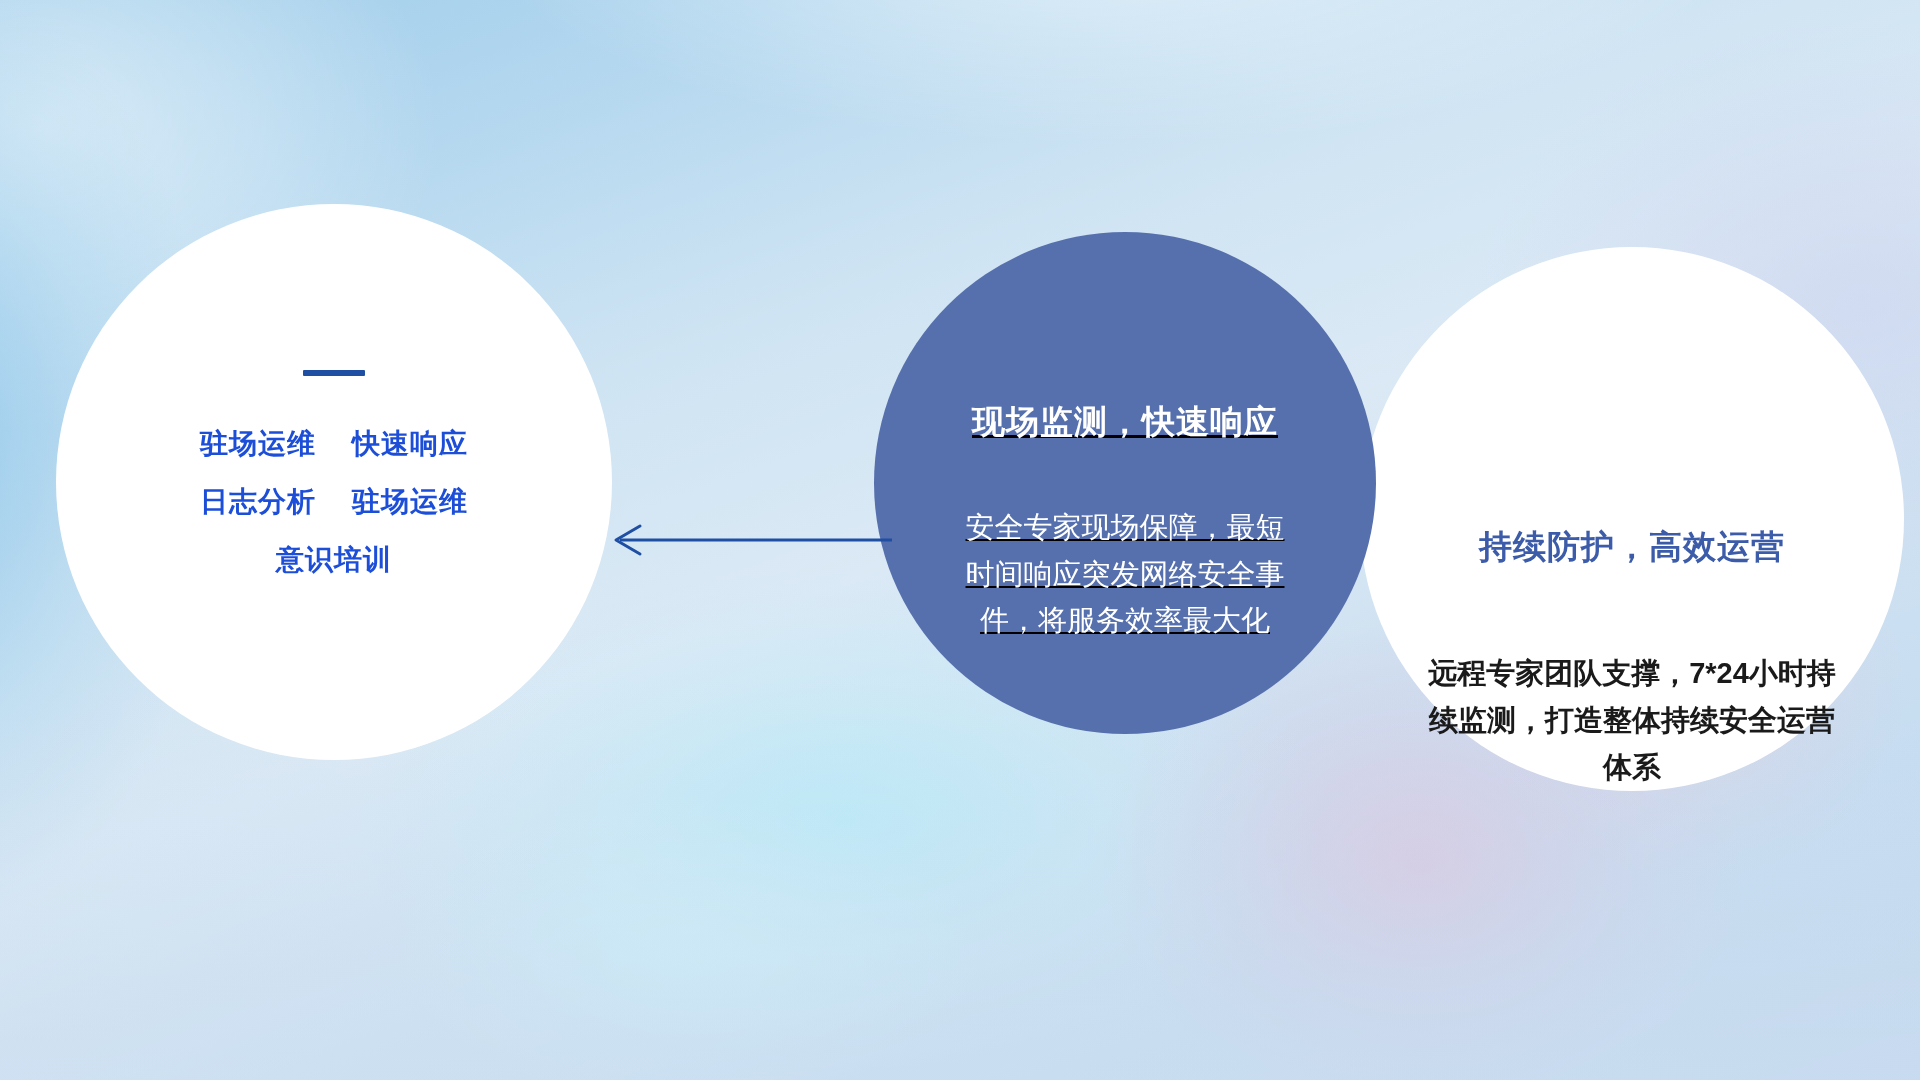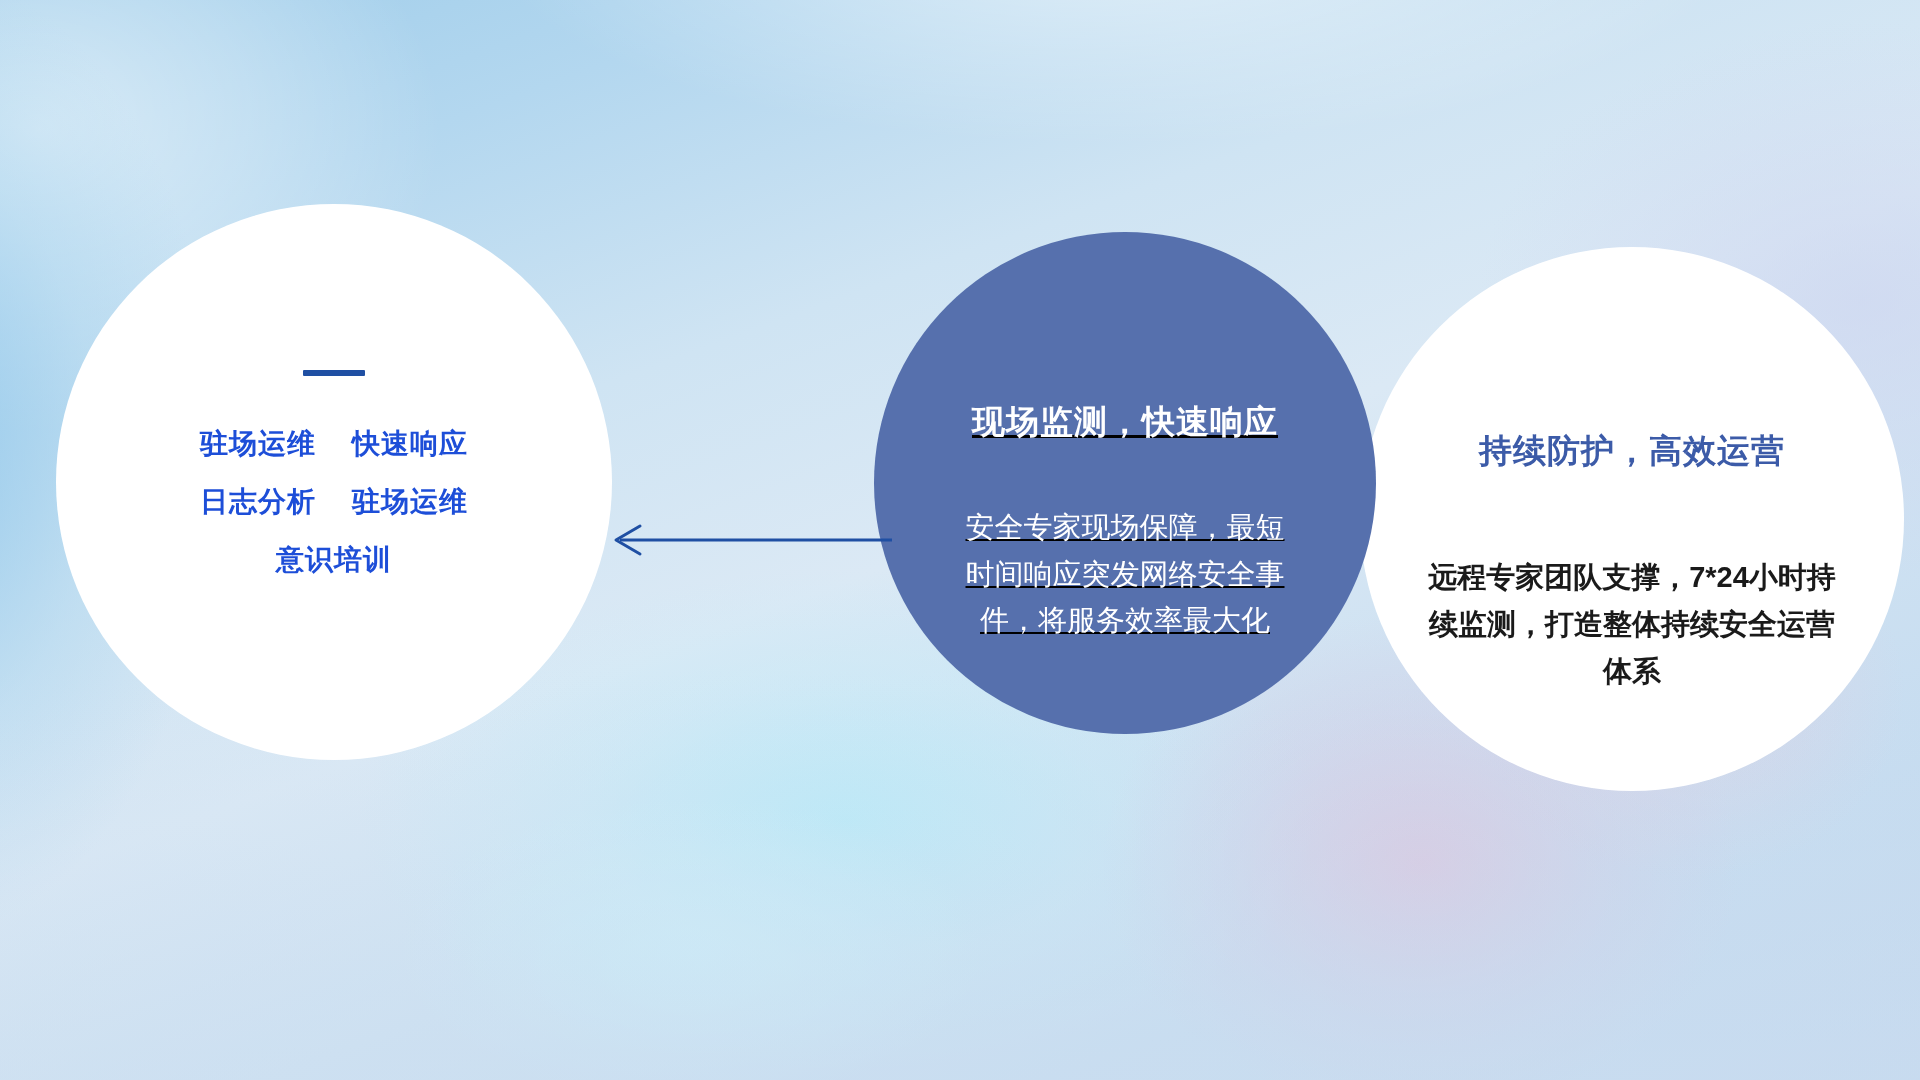--- a/index.html
+++ b/index.html
@@ -107,21 +107,21 @@
     text-decoration: underline;
   }
 
   #circle-remote {
     left: 1360px;
     top: 247px;
     width: 544px;
     height: 544px;
     background: #ffffff;
     z-index: 2;
-    justify-content: center;
+    justify-content: flex-end;
     padding-top: 86px;
   }
 
   
   .accent-dash {
     width: 62px;
     height: 6px;
     background: #1f4fa3;
     border-radius: 1px;
     margin-bottom: 52px;

